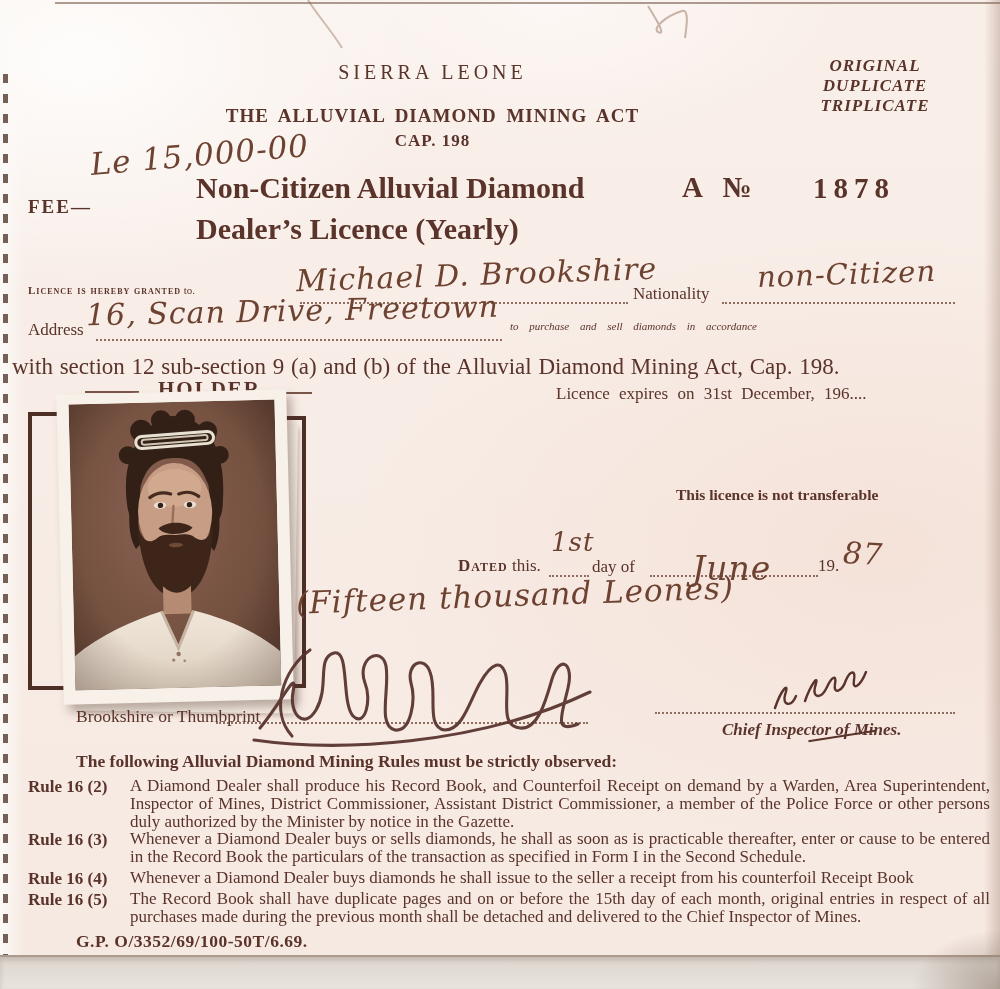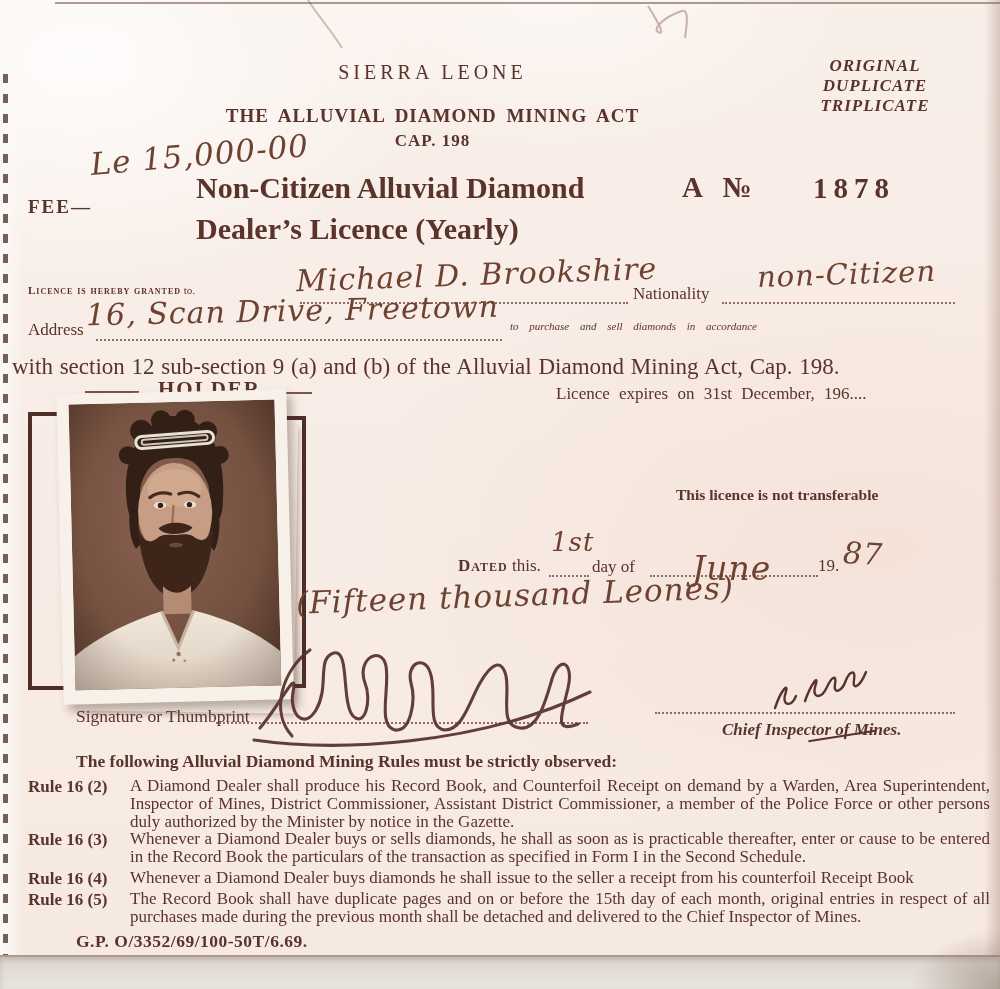--- a/index.html
+++ b/index.html
@@ -232,21 +232,21 @@
   <div class="abs hand day-hand">1st</div>
   <div class="abs dots dots-day"></div>
   <div class="abs dayof-label printed">day of</div>
   <div class="abs dots dots-month"></div>
   <div class="abs hand month-hand">June</div>
   <div class="abs year-prefix printed">19.</div>
   <div class="abs hand year-hand">87</div>
 
   <div class="abs hand amount-hand">(Fifteen thousand Leones)</div>
 
-  <div class="abs sig-label printed">Signature or Thumbprint</div>
+  <div class="abs sig-label printed">Brookshire or Thumbprint</div>
   <div class="abs dots dots-sig"></div>
   <svg class="abs big-sig" viewBox="0 0 345 110">
     <g stroke="#56302a" stroke-width="3.1" fill="none" stroke-linecap="round" opacity=".92">
       <path d="M8,88 C30,62 46,26 41,52 C37,74 52,90 64,70 C78,46 64,18 82,13 C98,9 89,62 101,76 C113,88 120,60 113,43 C104,18 130,5 134,26 C138,48 125,86 143,90 C159,92 164,60 159,43 C154,23 172,15 178,32 C186,52 173,88 193,90 C211,90 218,60 228,43 C240,22 250,19 254,36 C258,57 247,86 268,88 C286,90 294,60 300,39 C308,14 322,23 316,48 C310,74 301,94 326,84"></path>
       <path d="M2,100 C84,112 225,106 338,52"></path>
       <path d="M40,96 C18,72 30,30 58,10"></path>
     </g>
   </svg>
   <div class="abs dots dots-insp"></div>
   <svg class="abs small-sig" viewBox="0 0 110 52">

